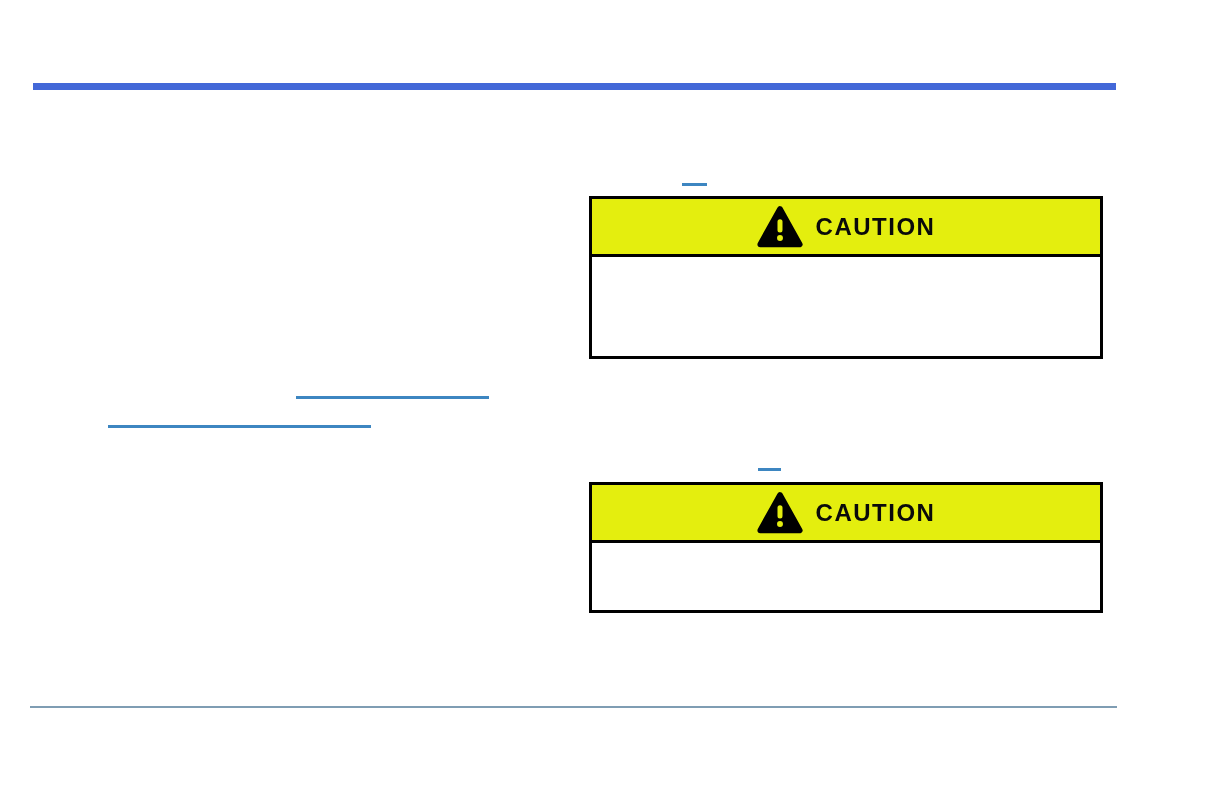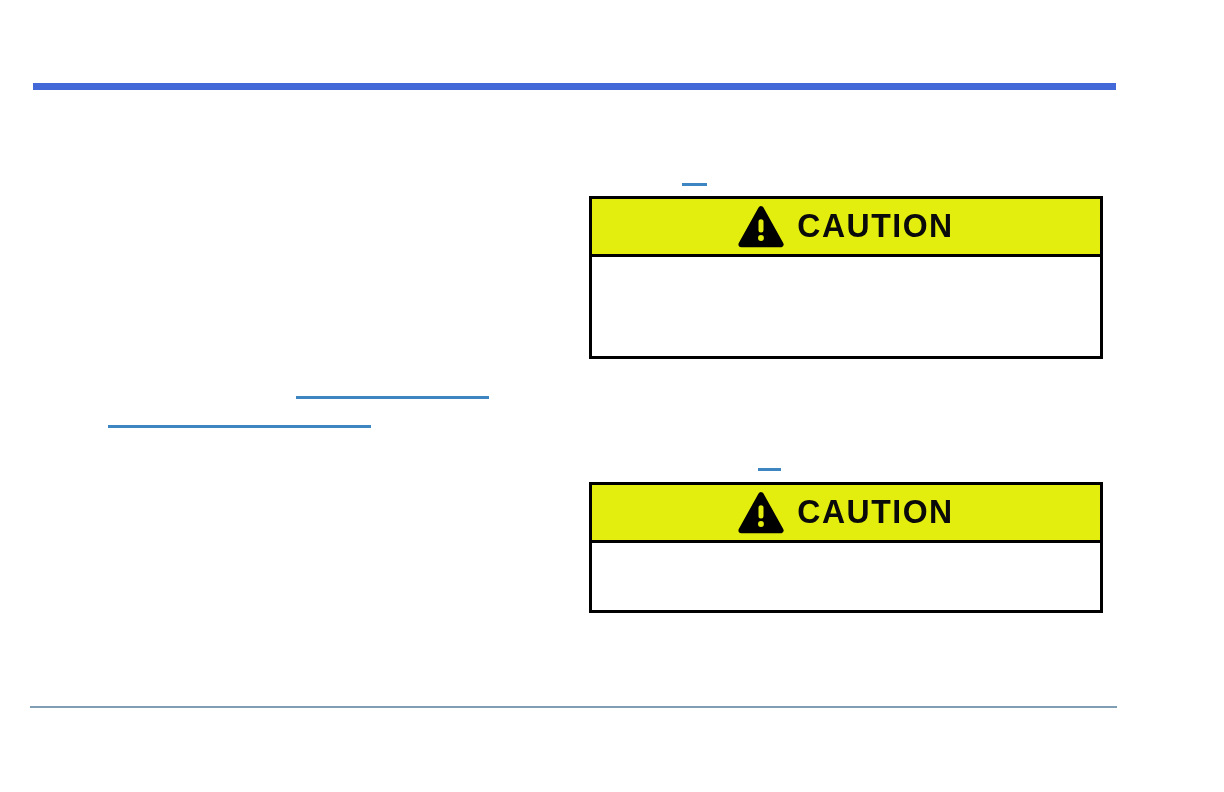--- a/index.html
+++ b/index.html
@@ -44,21 +44,21 @@
     flex: 0 0 58px;
     background: #e4ee0e;
     border-bottom: 3px solid #000000;
     display: flex;
     align-items: center;
     justify-content: center;
     gap: 13px;
   }
   .caution-label {
     font-weight: 700;
-    font-size: 32px;
+    font-size: 24px;
     letter-spacing: 1.5px;
     color: #0a0a0a;
     transform: scaleY(1.02);
   }
   .warning-icon svg { display: block; }
   .caution-body {
     flex: 1 1 auto;
     background: #ffffff;
   }
   .footer-rule {

